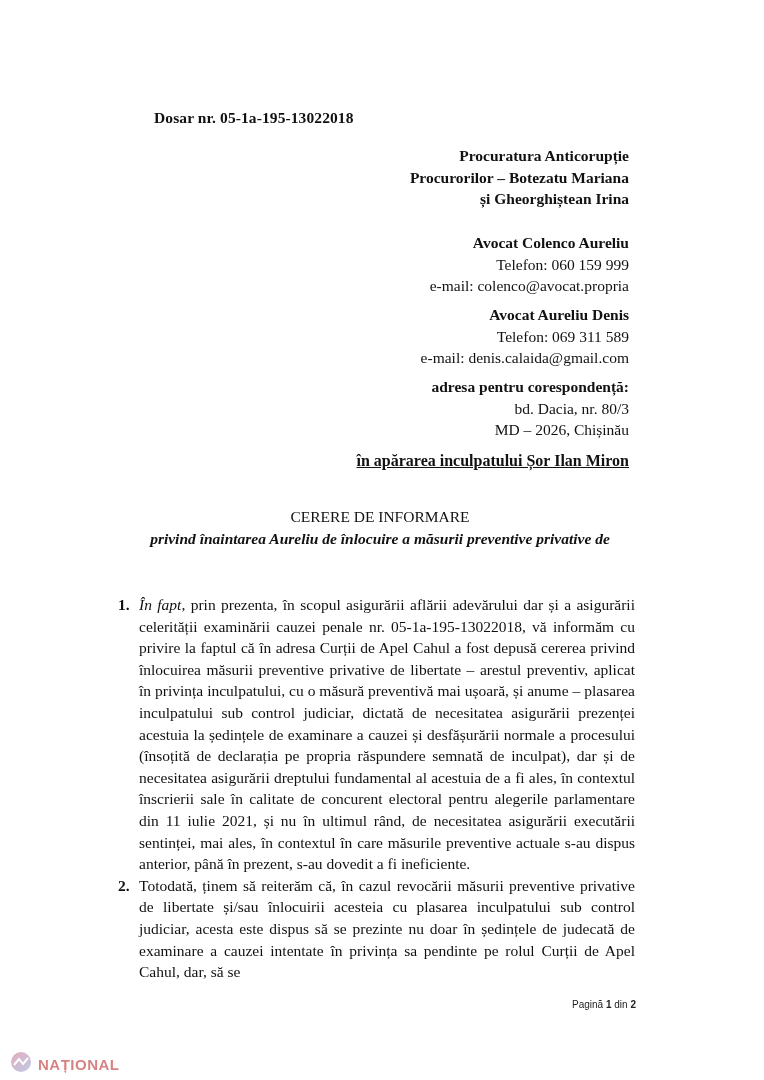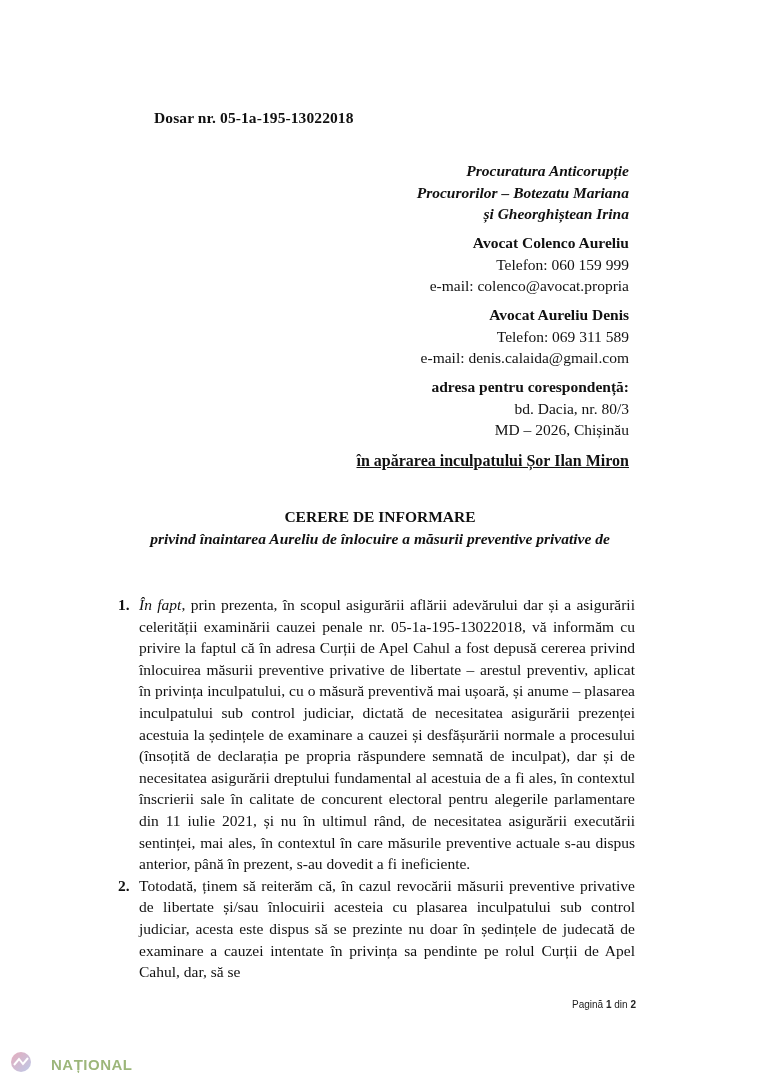--- a/index.html
+++ b/index.html
@@ -31,21 +31,21 @@
       margin-left: 27px;
     }
     .right-block {
       position: absolute;
       right: 135px;
       text-align: right;
       font-size: 15.5px;
       line-height: 21.5px;
     }
     .right-block .b { font-weight: bold; }
-    .recipient { top: 160px; font-style: italic; }
+    .recipient { top: 145px; }
     .lawyer1 { top: 232px; }
     .lawyer2 { top: 304px; }
     .address { top: 376px; }
     .defense {
       position: absolute;
       right: 135px;
       top: 452px;
       font-size: 16px;
       font-weight: bold;
       text-decoration: underline;
@@ -53,21 +53,21 @@
     .title-block {
       position: absolute;
       left: 100px;
       width: 560px;
       top: 506px;
       text-align: center;
       font-size: 15.5px;
       line-height: 21.5px;
     }
     .title-block .main-title {
-      font-weight: bold;
+      font-weight: normal;
     }
     .title-block .subtitle {
       font-weight: bold;
       font-style: italic;
     }
     .body-list {
       position: absolute;
       left: 118px;
       top: 594px;
       width: 517px;
@@ -103,23 +103,22 @@
       top: 1051px;
       display: flex;
       align-items: center;
       gap: 6px;
       opacity: 0.55;
     }
     .watermark .logo-text {
       font-family: "Liberation Sans", "DejaVu Sans", sans-serif;
       font-weight: bold;
       font-size: 15px;
-      color: #4d7c0f;
+      color: #b91c1c;
       letter-spacing: 0.5px;
-      margin-left: 13px;
     }
   </style>
 </head>
 <body>
 
 <div class="page">
 
   <div class="case-no">Dosar nr. 05-1a-195-13022018</div>
 
   <div class="right-block recipient">

